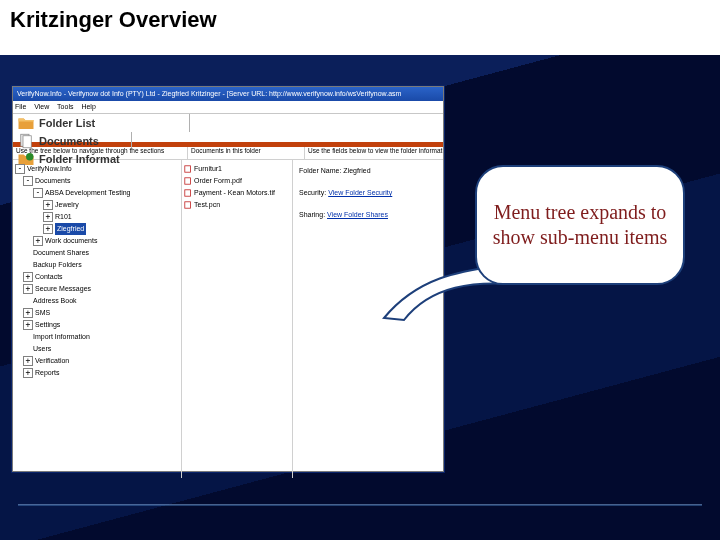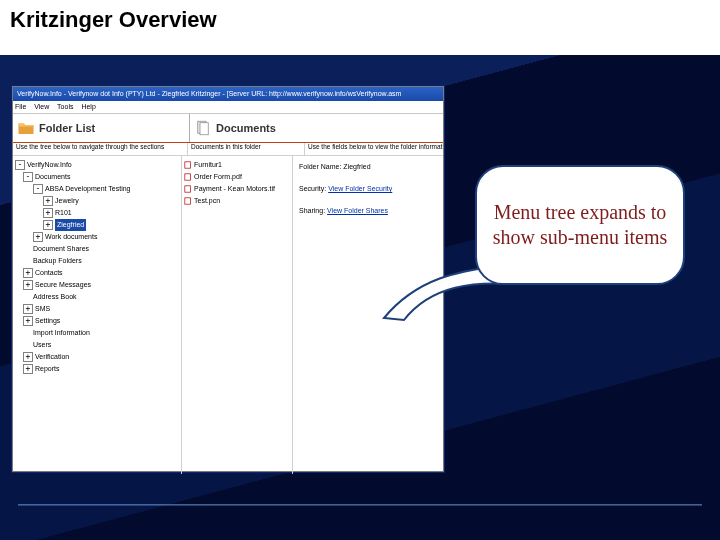--- a/index.html
+++ b/index.html
@@ -33,21 +33,21 @@
   }
   .titlebar{
     height:14px;background:linear-gradient(#2a63c8,#1a4aa8);color:#fff;
     font-size:7px;line-height:14px;padding:0 4px;white-space:nowrap;overflow:hidden;
   }
   .menubar{
     height:12px;border-bottom:1px solid #c7c7c7;font-size:7px;line-height:12px;
     padding-left:2px;color:#000;
   }
   .menubar span{margin-right:6px;}
-  .panels{display:flex;height:28px;border-bottom:1px solid #c2410c;}
+  .panels{display:flex;height:28px;border-bottom:5px solid #c2410c;flex-direction:column;}
   .panel-h{
     display:flex;align-items:center;gap:4px;border-right:1px solid #b0b0b0;
     padding:0 4px;flex-shrink:0;
   }
   .panel-h:last-child{border-right:none;}
   .panel-h svg{width:18px;height:18px;}
   .panel-h .lbl{font:700 11px Tahoma,sans-serif;color:#333;}
   .sublabels{display:flex;height:12px;font-size:6.5px;border-bottom:1px solid #d0d0d0;}
   .sublabels div{padding:0 3px;border-right:1px solid #d0d0d0;white-space:nowrap;overflow:hidden;}
   .sublabels div:last-child{border-right:none;}
@@ -116,20 +116,27 @@
             <path fill="#f4c169" d="M2 6h7l2 2h11v2H2z"></path>
           </svg>
       <span class="lbl">Folder List</span>
     </div>
     <div class="panel-h c2">
       <svg viewBox="0 0 24 24">
             <rect x="5" y="3" width="11" height="16" fill="#e8e8e8" stroke="#888"></rect>
             <rect x="8" y="5" width="11" height="16" fill="#fff" stroke="#888"></rect>
           </svg>
       <span class="lbl">Documents</span>
+    </div>
+    <div class="panel-h c3">
+      <svg viewBox="0 0 24 24">
+            <path fill="#e8a03a" d="M2 6h7l2 2h11v12H2z"></path>
+            <circle cx="17" cy="9" r="5" fill="#2a8a2a"></circle>
+          </svg>
+      <span class="lbl">Folder Informat</span>
     </div>
   </div>
 
   <div class="sublabels">
     <div class="c1">Use the tree below to navigate through the sections</div>
     <div class="c2">Documents in this folder</div>
     <div class="c3">Use the fields below to view the folder information</div>
   </div>
 
   <div class="body3">

